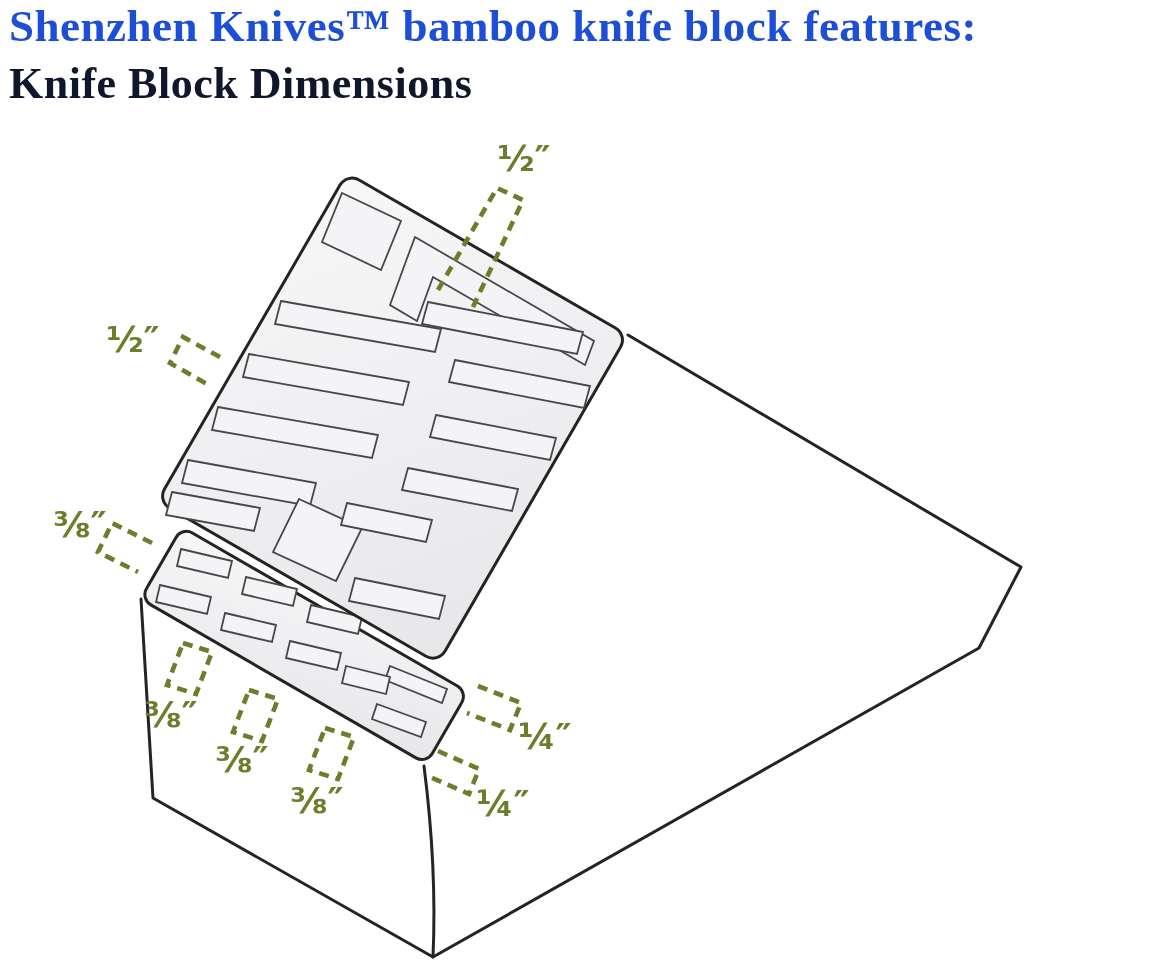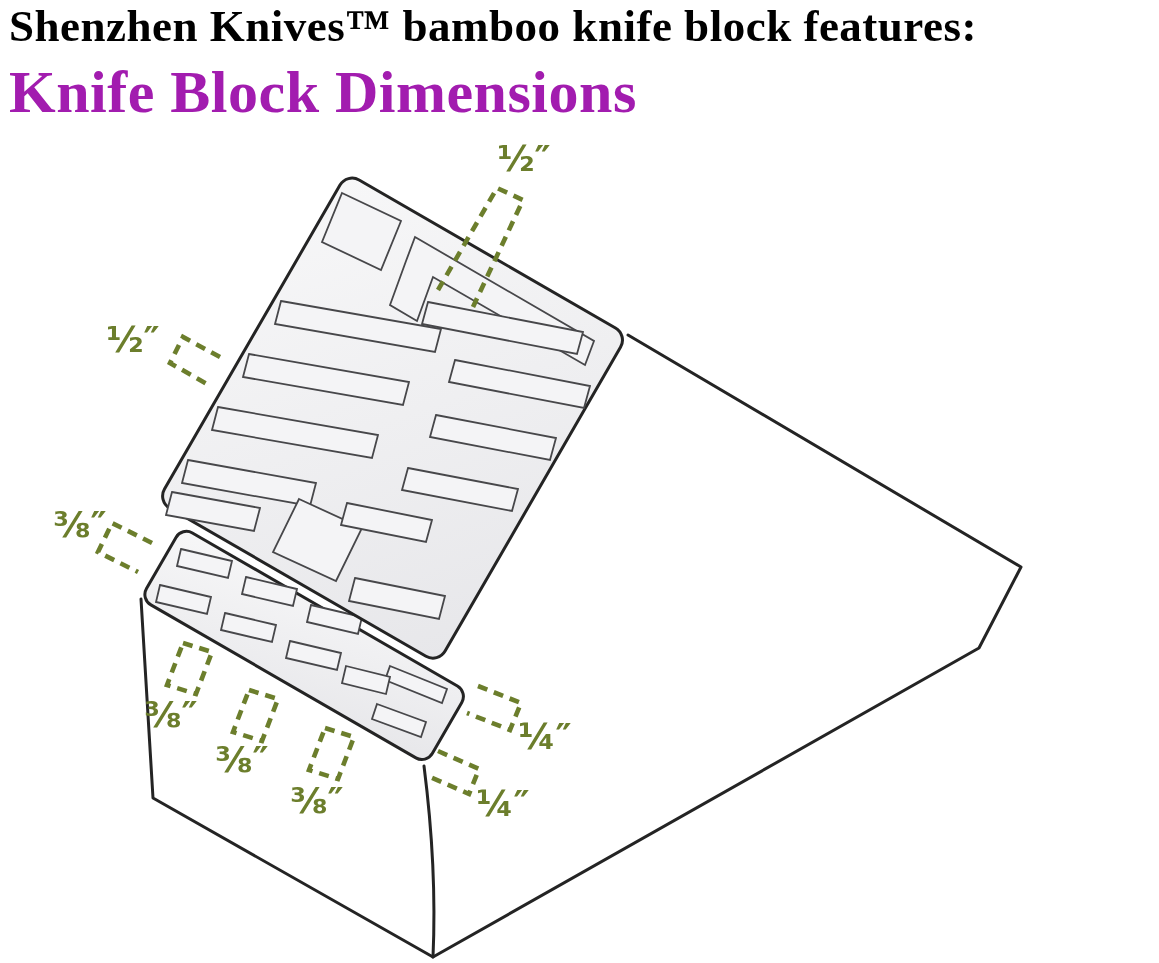--- a/index.html
+++ b/index.html
@@ -10,30 +10,30 @@
     font-family:"Liberation Sans",sans-serif;
   }
   .hdr{position:absolute;left:9px;top:0;width:1150px;}
   h1.title{
     margin:4px 0 12px 0;
     font-family:"Liberation Serif",serif;
     font-weight:bold;
     font-size:45px;
     line-height:1.0;
     letter-spacing:0.5px;
-    color:#000000;
+    color:#1d4ed8;
   }
   h2.subtitle{
     margin:13px 0 12px 0;
     font-family:"Liberation Serif",serif;
     font-weight:bold;
-    font-size:60px;
+    font-size:44px;
     line-height:1.0;
     letter-spacing:0.5px;
-    color:#a21caf;
+    color:#0f172a;
   }
   svg{position:absolute;left:0;top:0;}
   .dim-label{
     font-family:"DejaVu Sans","Liberation Sans",sans-serif;
     font-size:36px;
     font-weight:600;
     fill:#6c7e2c;
   }
   .dashbox{
     fill:none;

